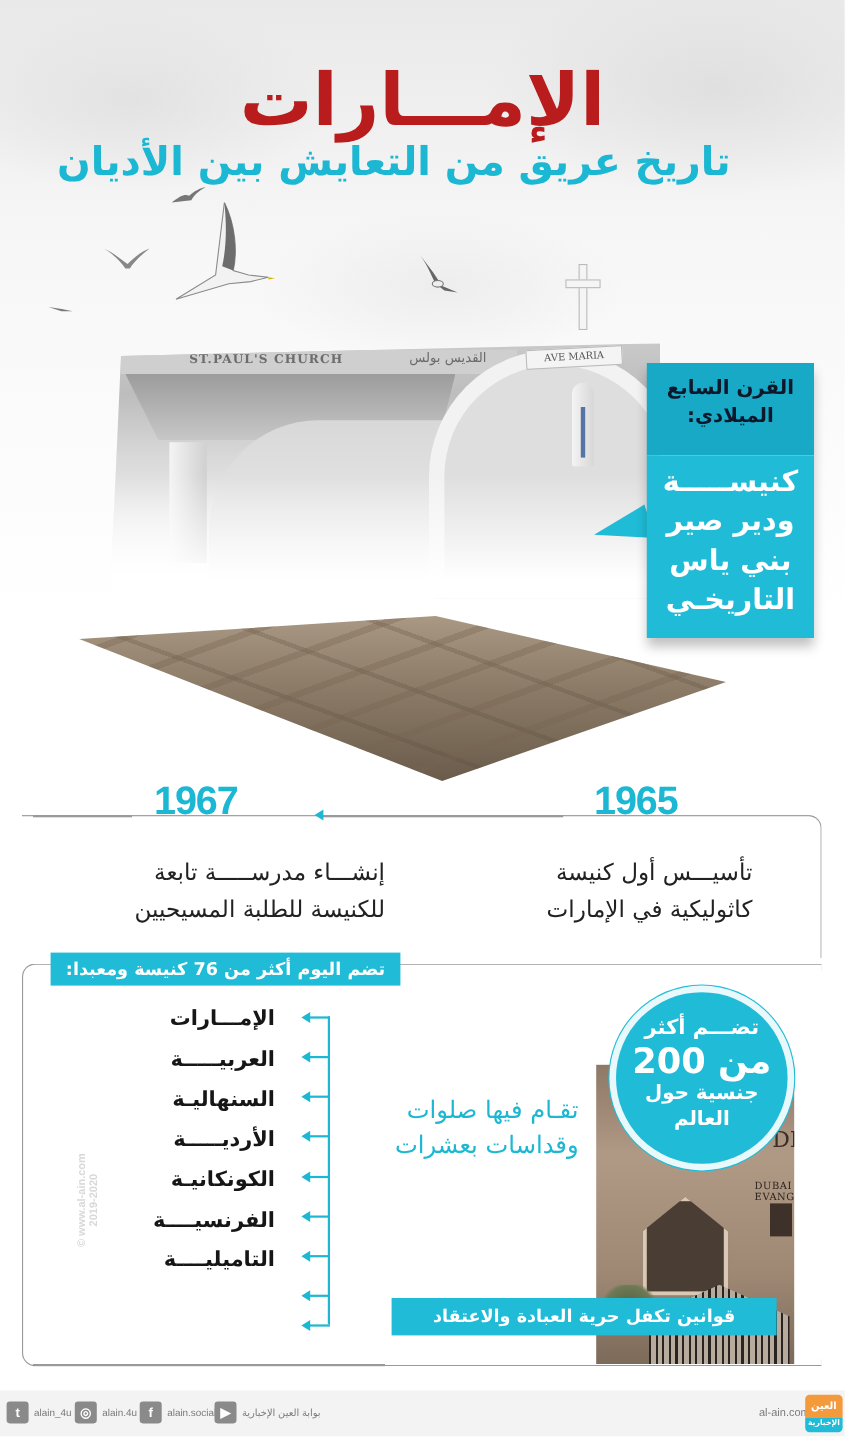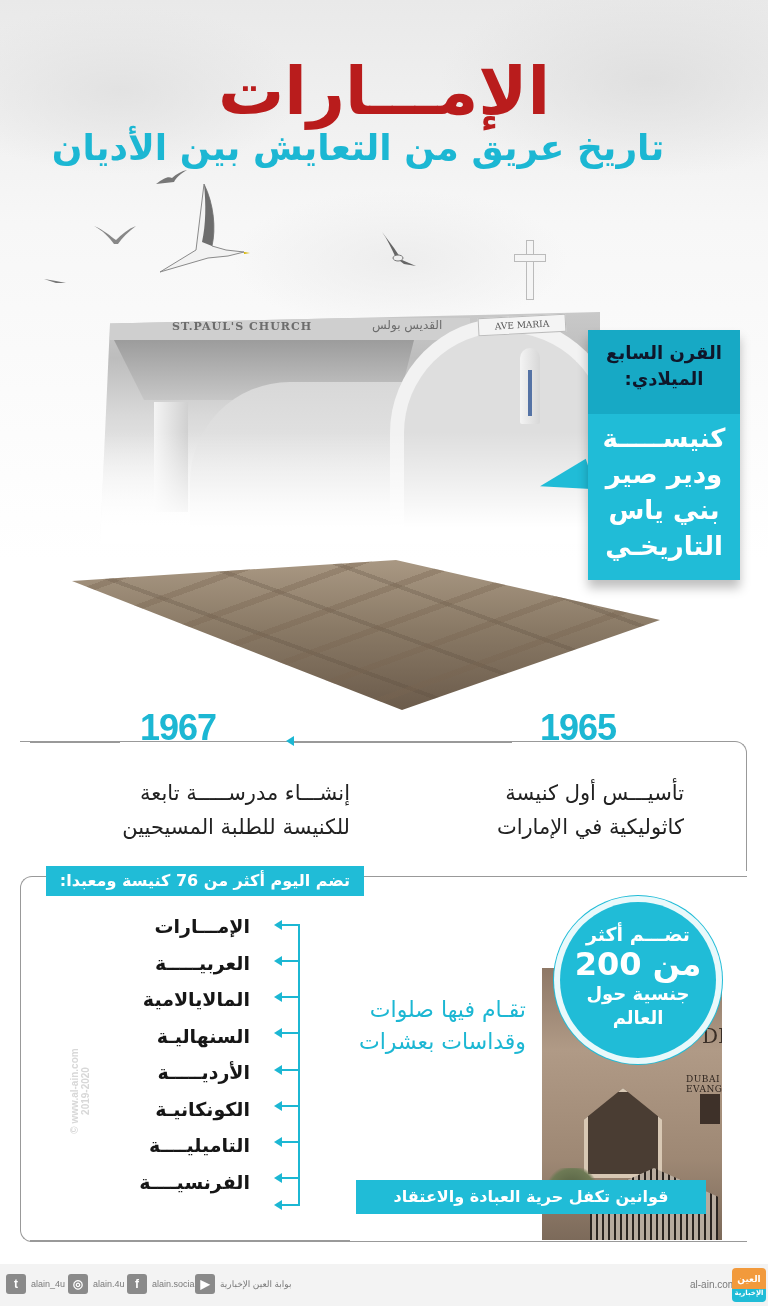--- a/index.html
+++ b/index.html
@@ -240,26 +240,25 @@
   <div class="gable"></div>
   <div class="gate"></div>
   <div class="bush"></div>
 </div>
 
 <div class="churches-banner">تضم اليوم أكثر من 76 كنيسة ومعبدا:</div>
 
 <div class="lang-list">
   <div class="lang-item">الإمـــارات</div>
   <div class="lang-item">العربيـــــة</div>
-  <div class="lang-item">المالايالامية</div>
   <div class="lang-item">السنهاليـة</div>
   <div class="lang-item">الأرديـــــة</div>
   <div class="lang-item">الكونكانيـة</div>
+  <div class="lang-item">الفرنسيــــة</div>
   <div class="lang-item">التاميليــــة</div>
-  <div class="lang-item">الفرنسيــــة</div>
 </div>
 
 <div class="bracket">
   <div class="vline"></div>
   <div class="tick" style="top:6px"></div>
   <div class="tick" style="top:42px"></div>
   <div class="tick" style="top:78px"></div>
   <div class="tick" style="top:114px"></div>
   <div class="tick" style="top:151px"></div>
   <div class="tick" style="top:187px"></div>

